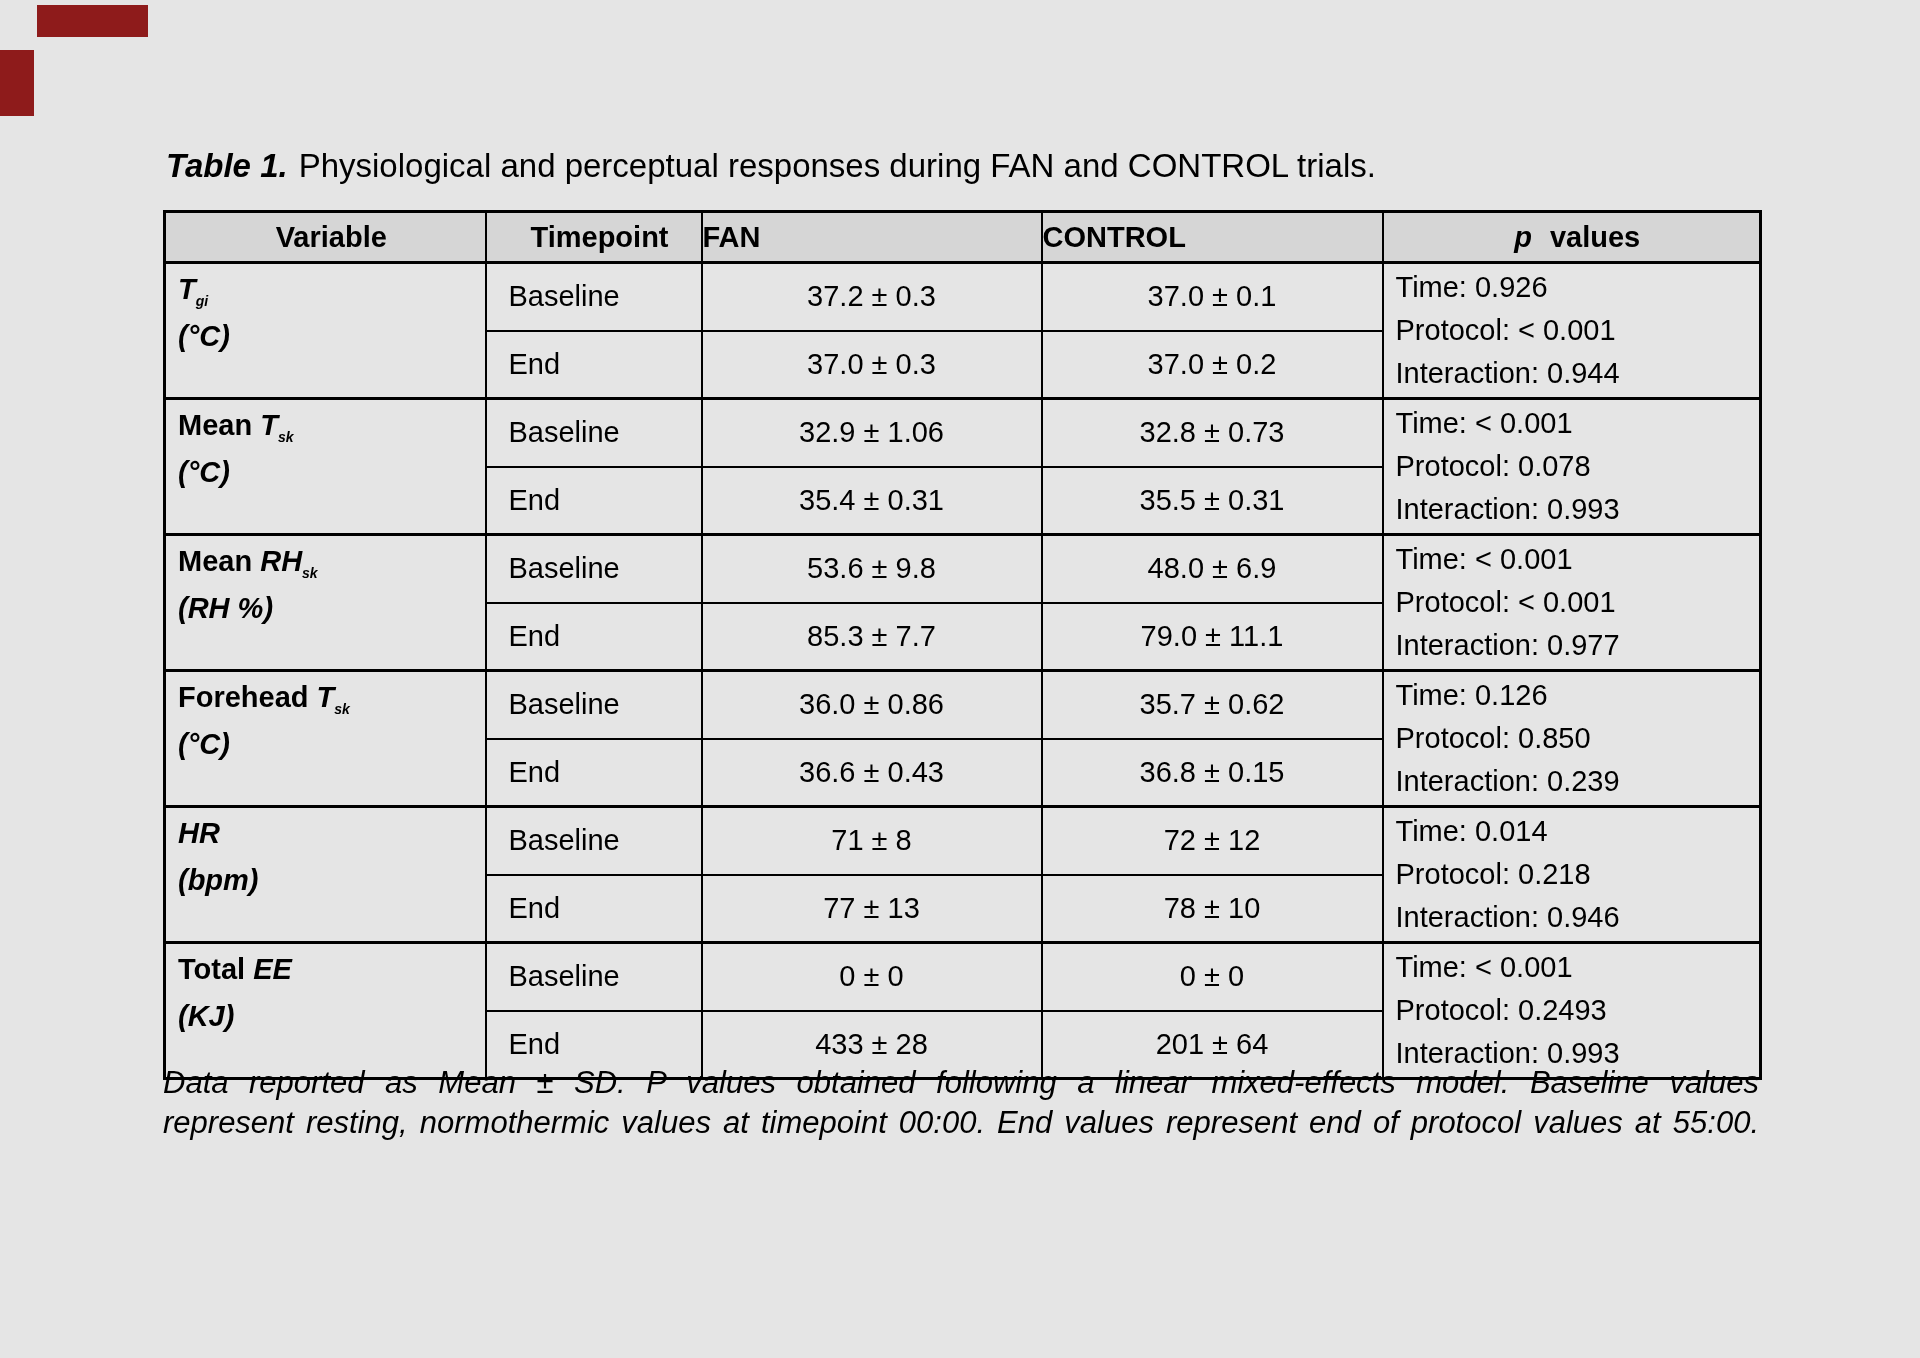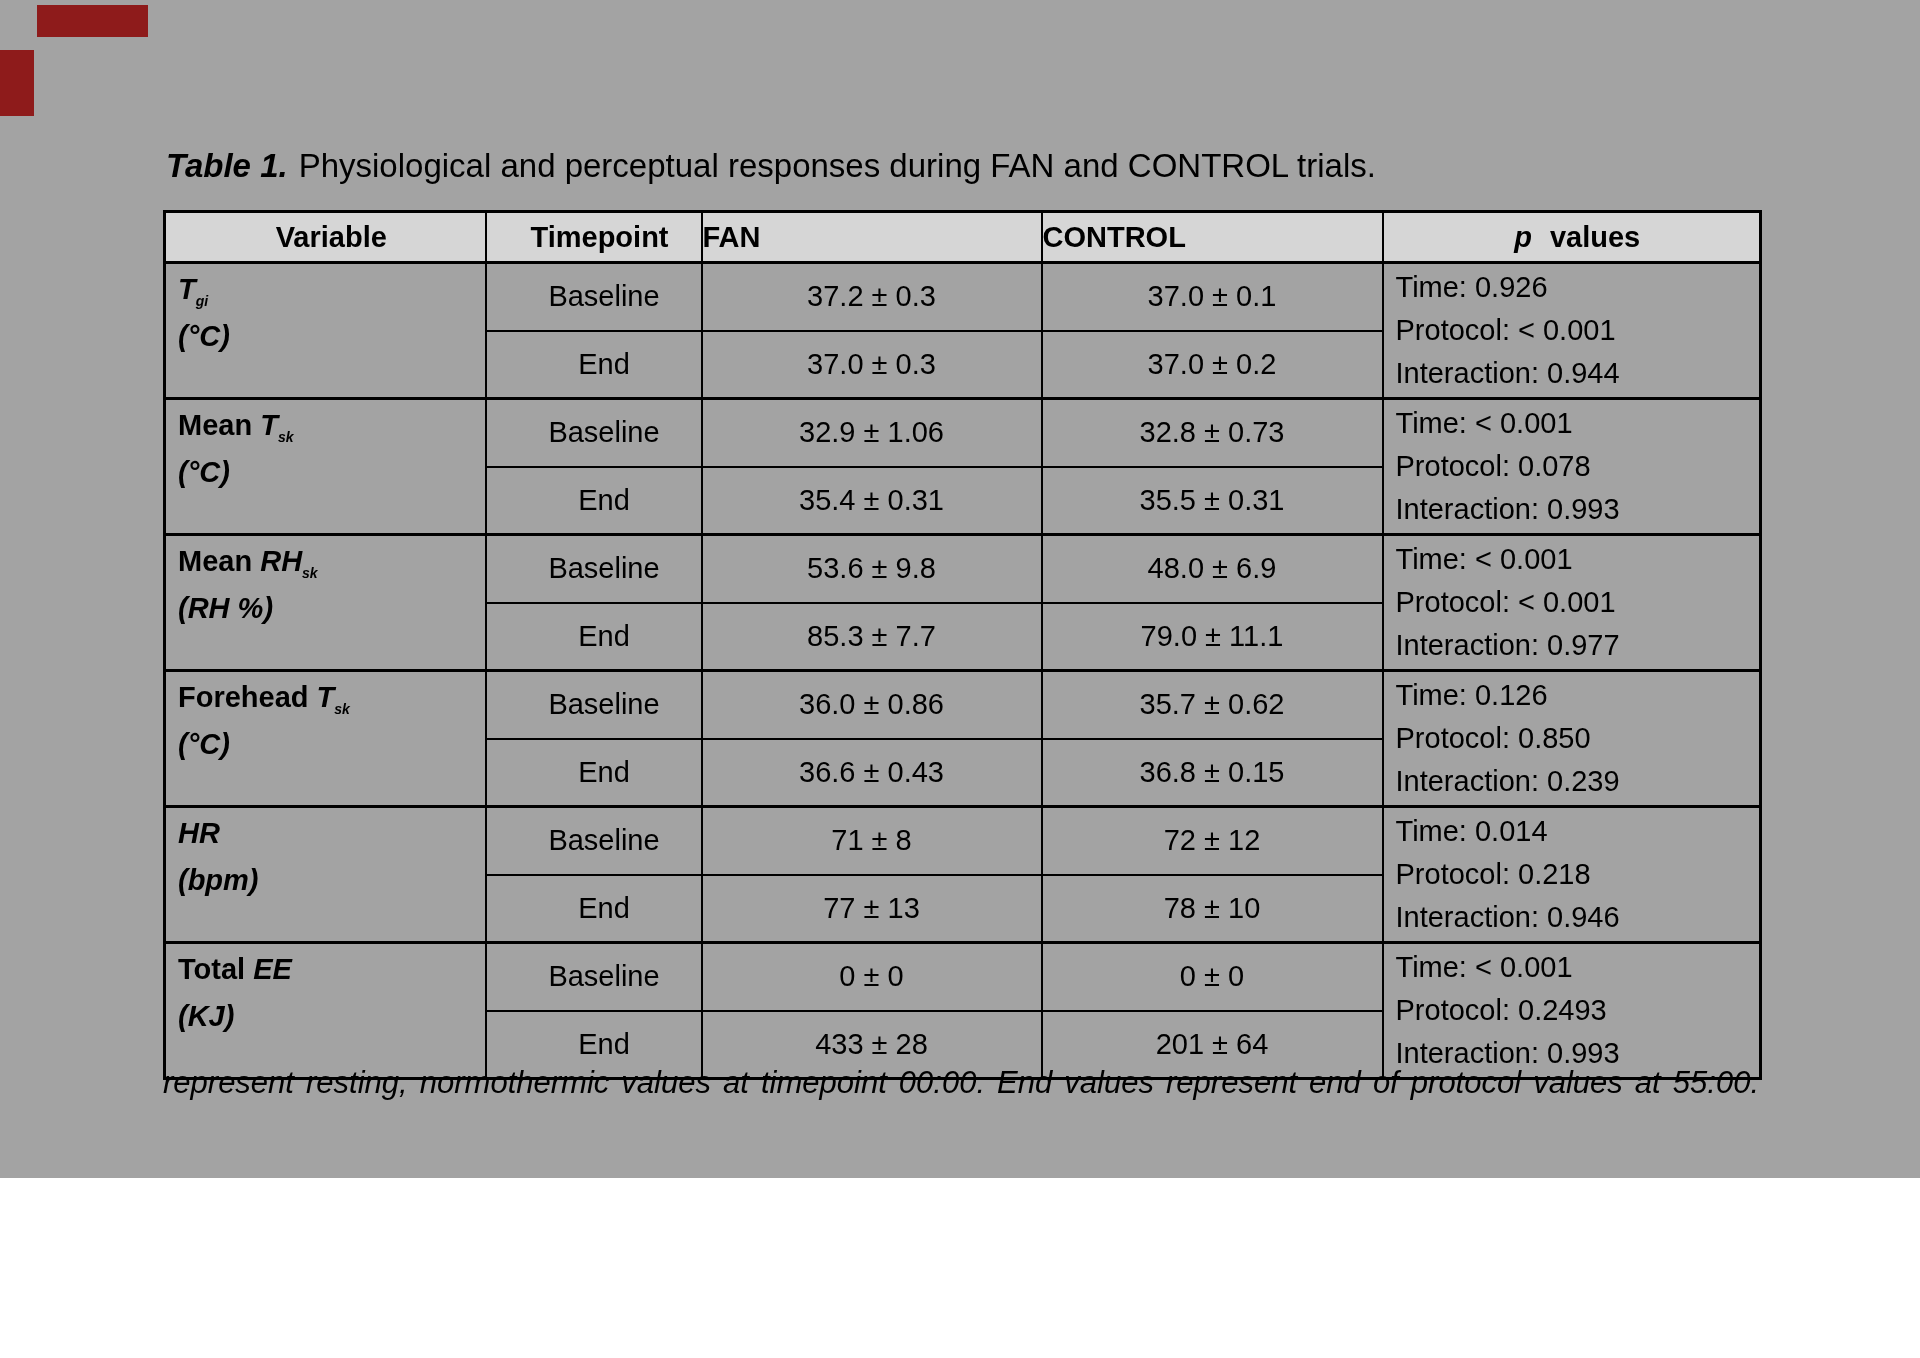--- a/index.html
+++ b/index.html
@@ -5,22 +5,22 @@
   html, body {
     margin: 0;
     padding: 0;
     background: #ffffff;
     font-family: "Liberation Sans", sans-serif;
     color: #000000;
   }
   .page {
     position: relative;
     width: 1920px;
-    height: 1178px;
-    background: #a3a3a3;
+    height: 1358px;
+    background: #e5e5e5;
     overflow: hidden;
   }
 
   
   .mask-top {
     position: absolute; left: 37px; top: 5px;
     width: 111px; height: 32px;
     background: #8e1b1b;
   }
   .mask-left {
@@ -75,21 +75,21 @@
     padding: 8px 10px 0 12px;
     font-weight: bold;
     line-height: 35px;
   }
   td.var .v-prefix { font-style: normal; }
   td.var .v-main   { font-style: italic; }
   td.var sub.v-sub { font-style: italic; font-size: 14px; }
   td.var .v-unit   { font-style: italic; }
   td.tp {
     vertical-align: middle;
-    text-align: center;
+    text-align: left;
     padding-left: 22px;
   }
   td.val {
     vertical-align: middle;
     text-align: center;
   }
   td.pv {
     vertical-align: middle;
     text-align: left;
     padding-left: 12px;
@@ -271,16 +271,17 @@
       </tr>
       <tr class="data-row group-end">
         <td class="tp">End</td>
         <td class="val">433 ± 28</td>
         <td class="val">201 ± 64</td>
       </tr>
     </tbody>
   </table>
 
   <div class="footnote">
+    <div>Data reported as Mean ± SD. P values obtained following a linear mixed-effects model. Baseline values</div>
     <div>represent resting, normothermic values at timepoint 00:00. End values represent end of protocol values at 55:00.</div>
   </div>
 
 </div>
 
 </body></html>

